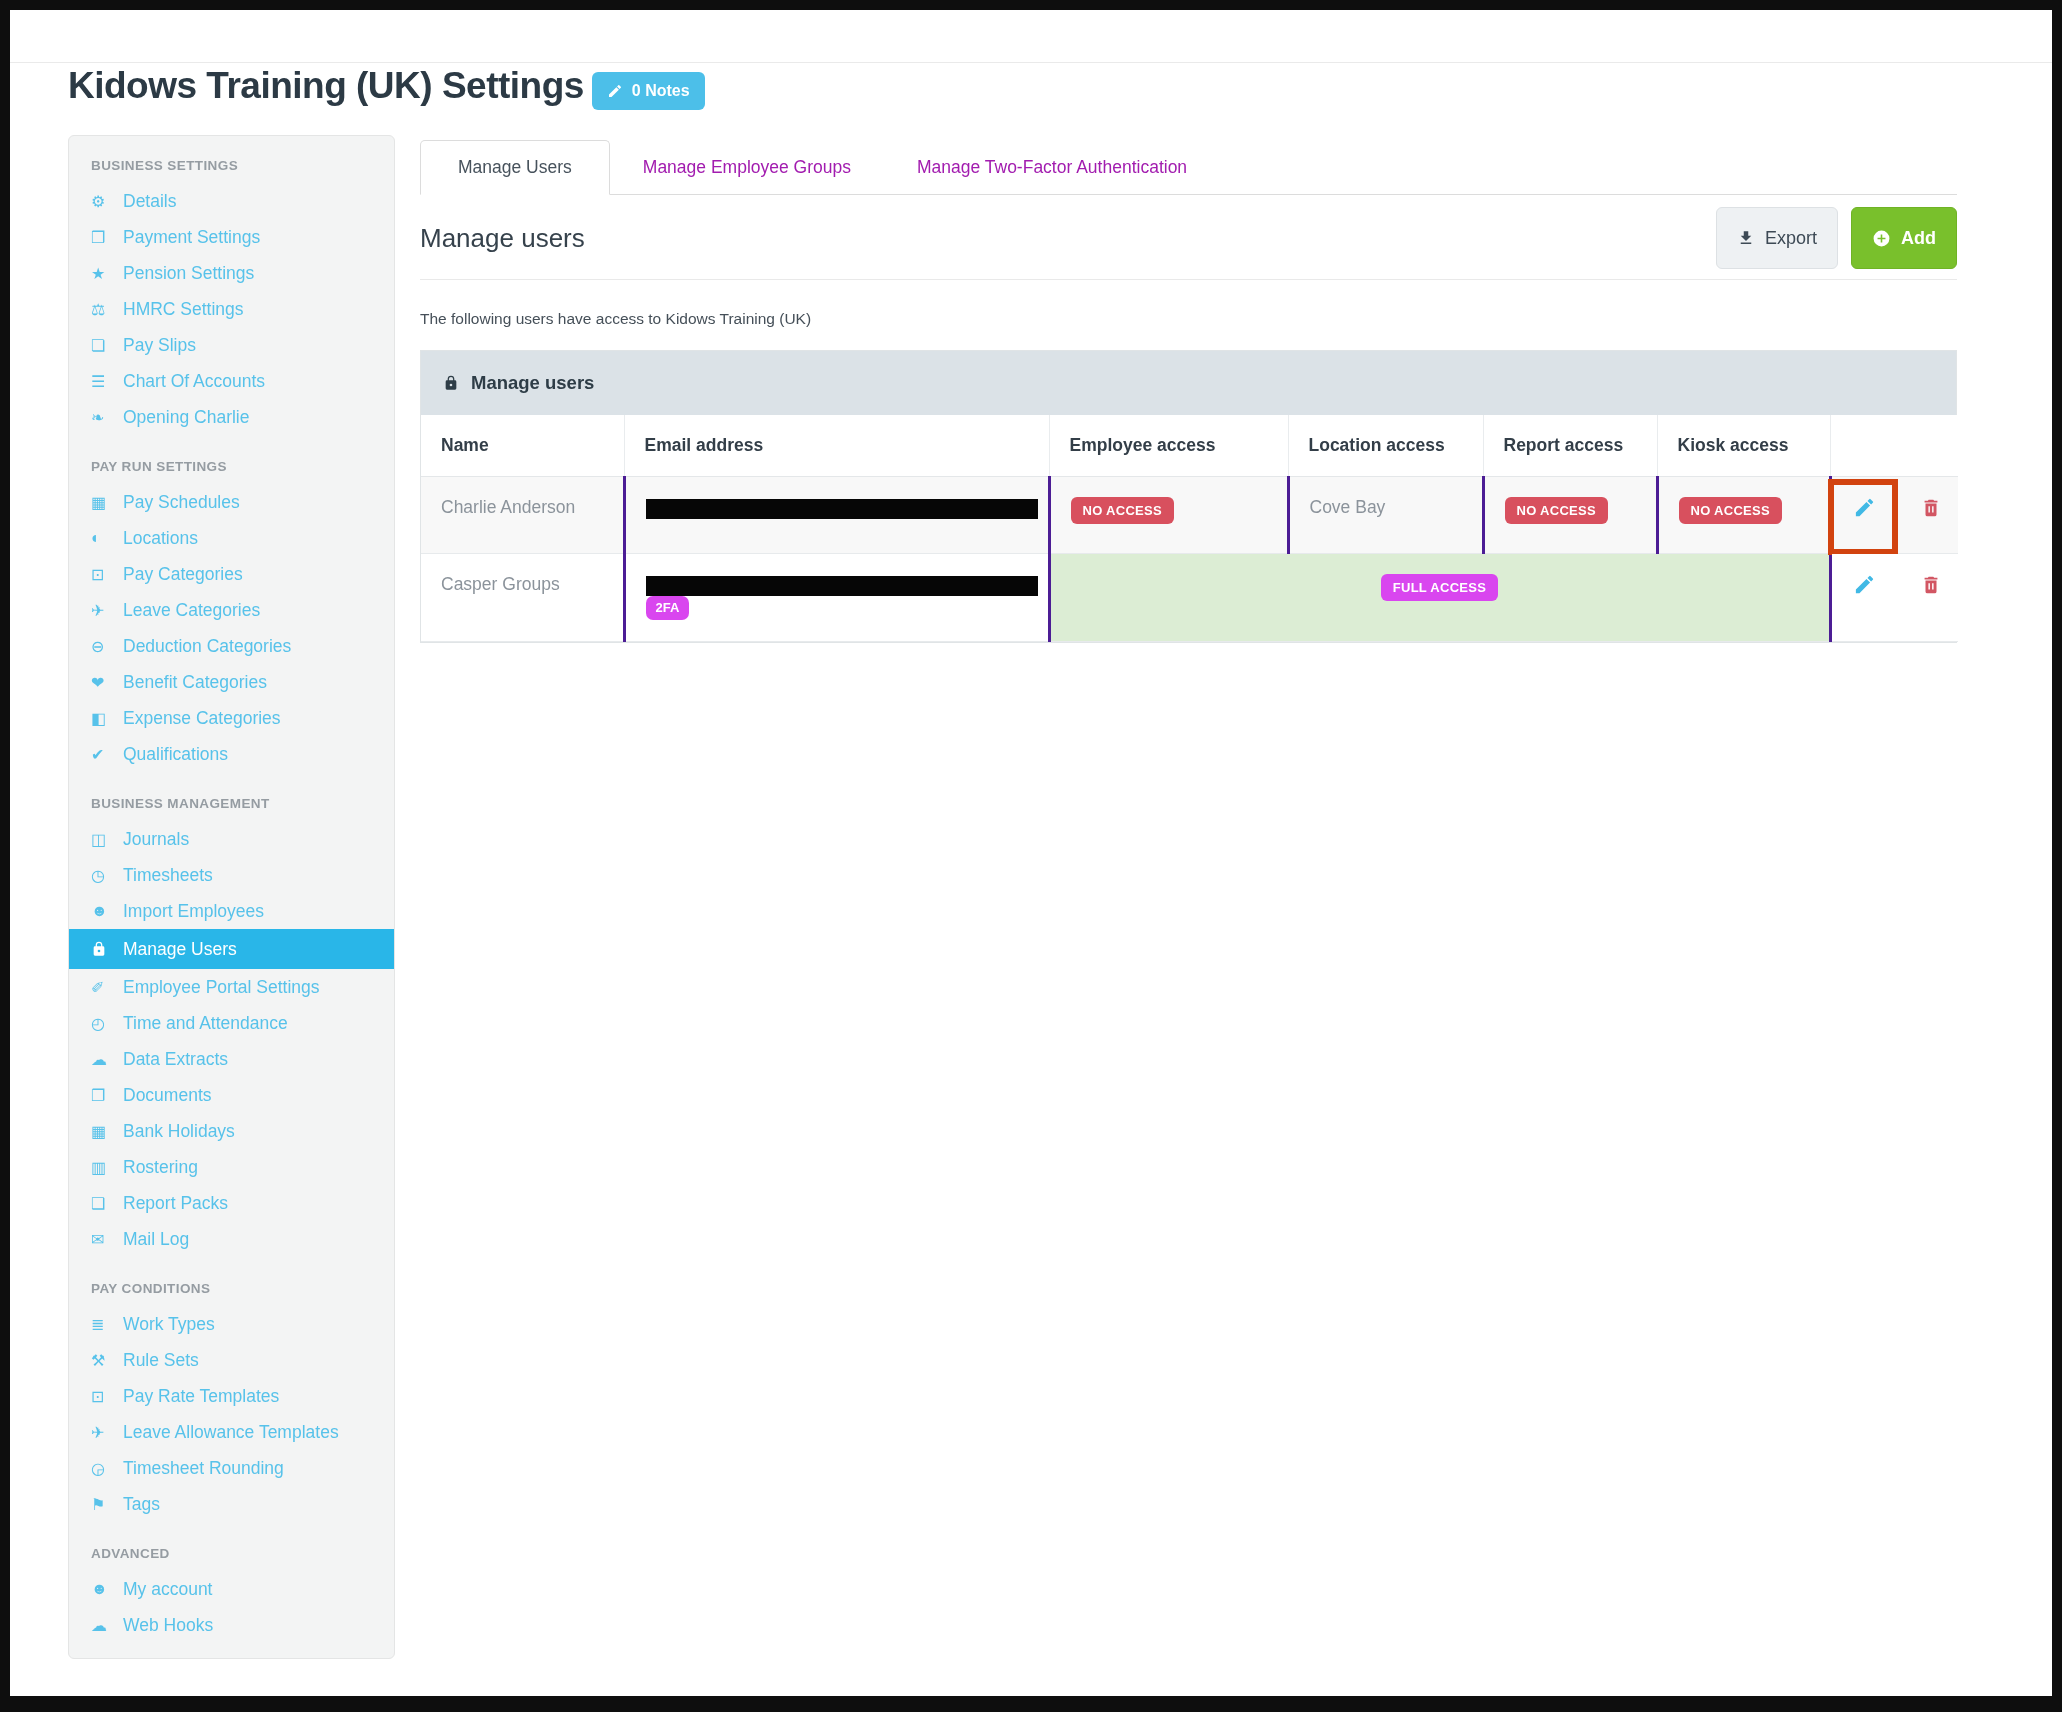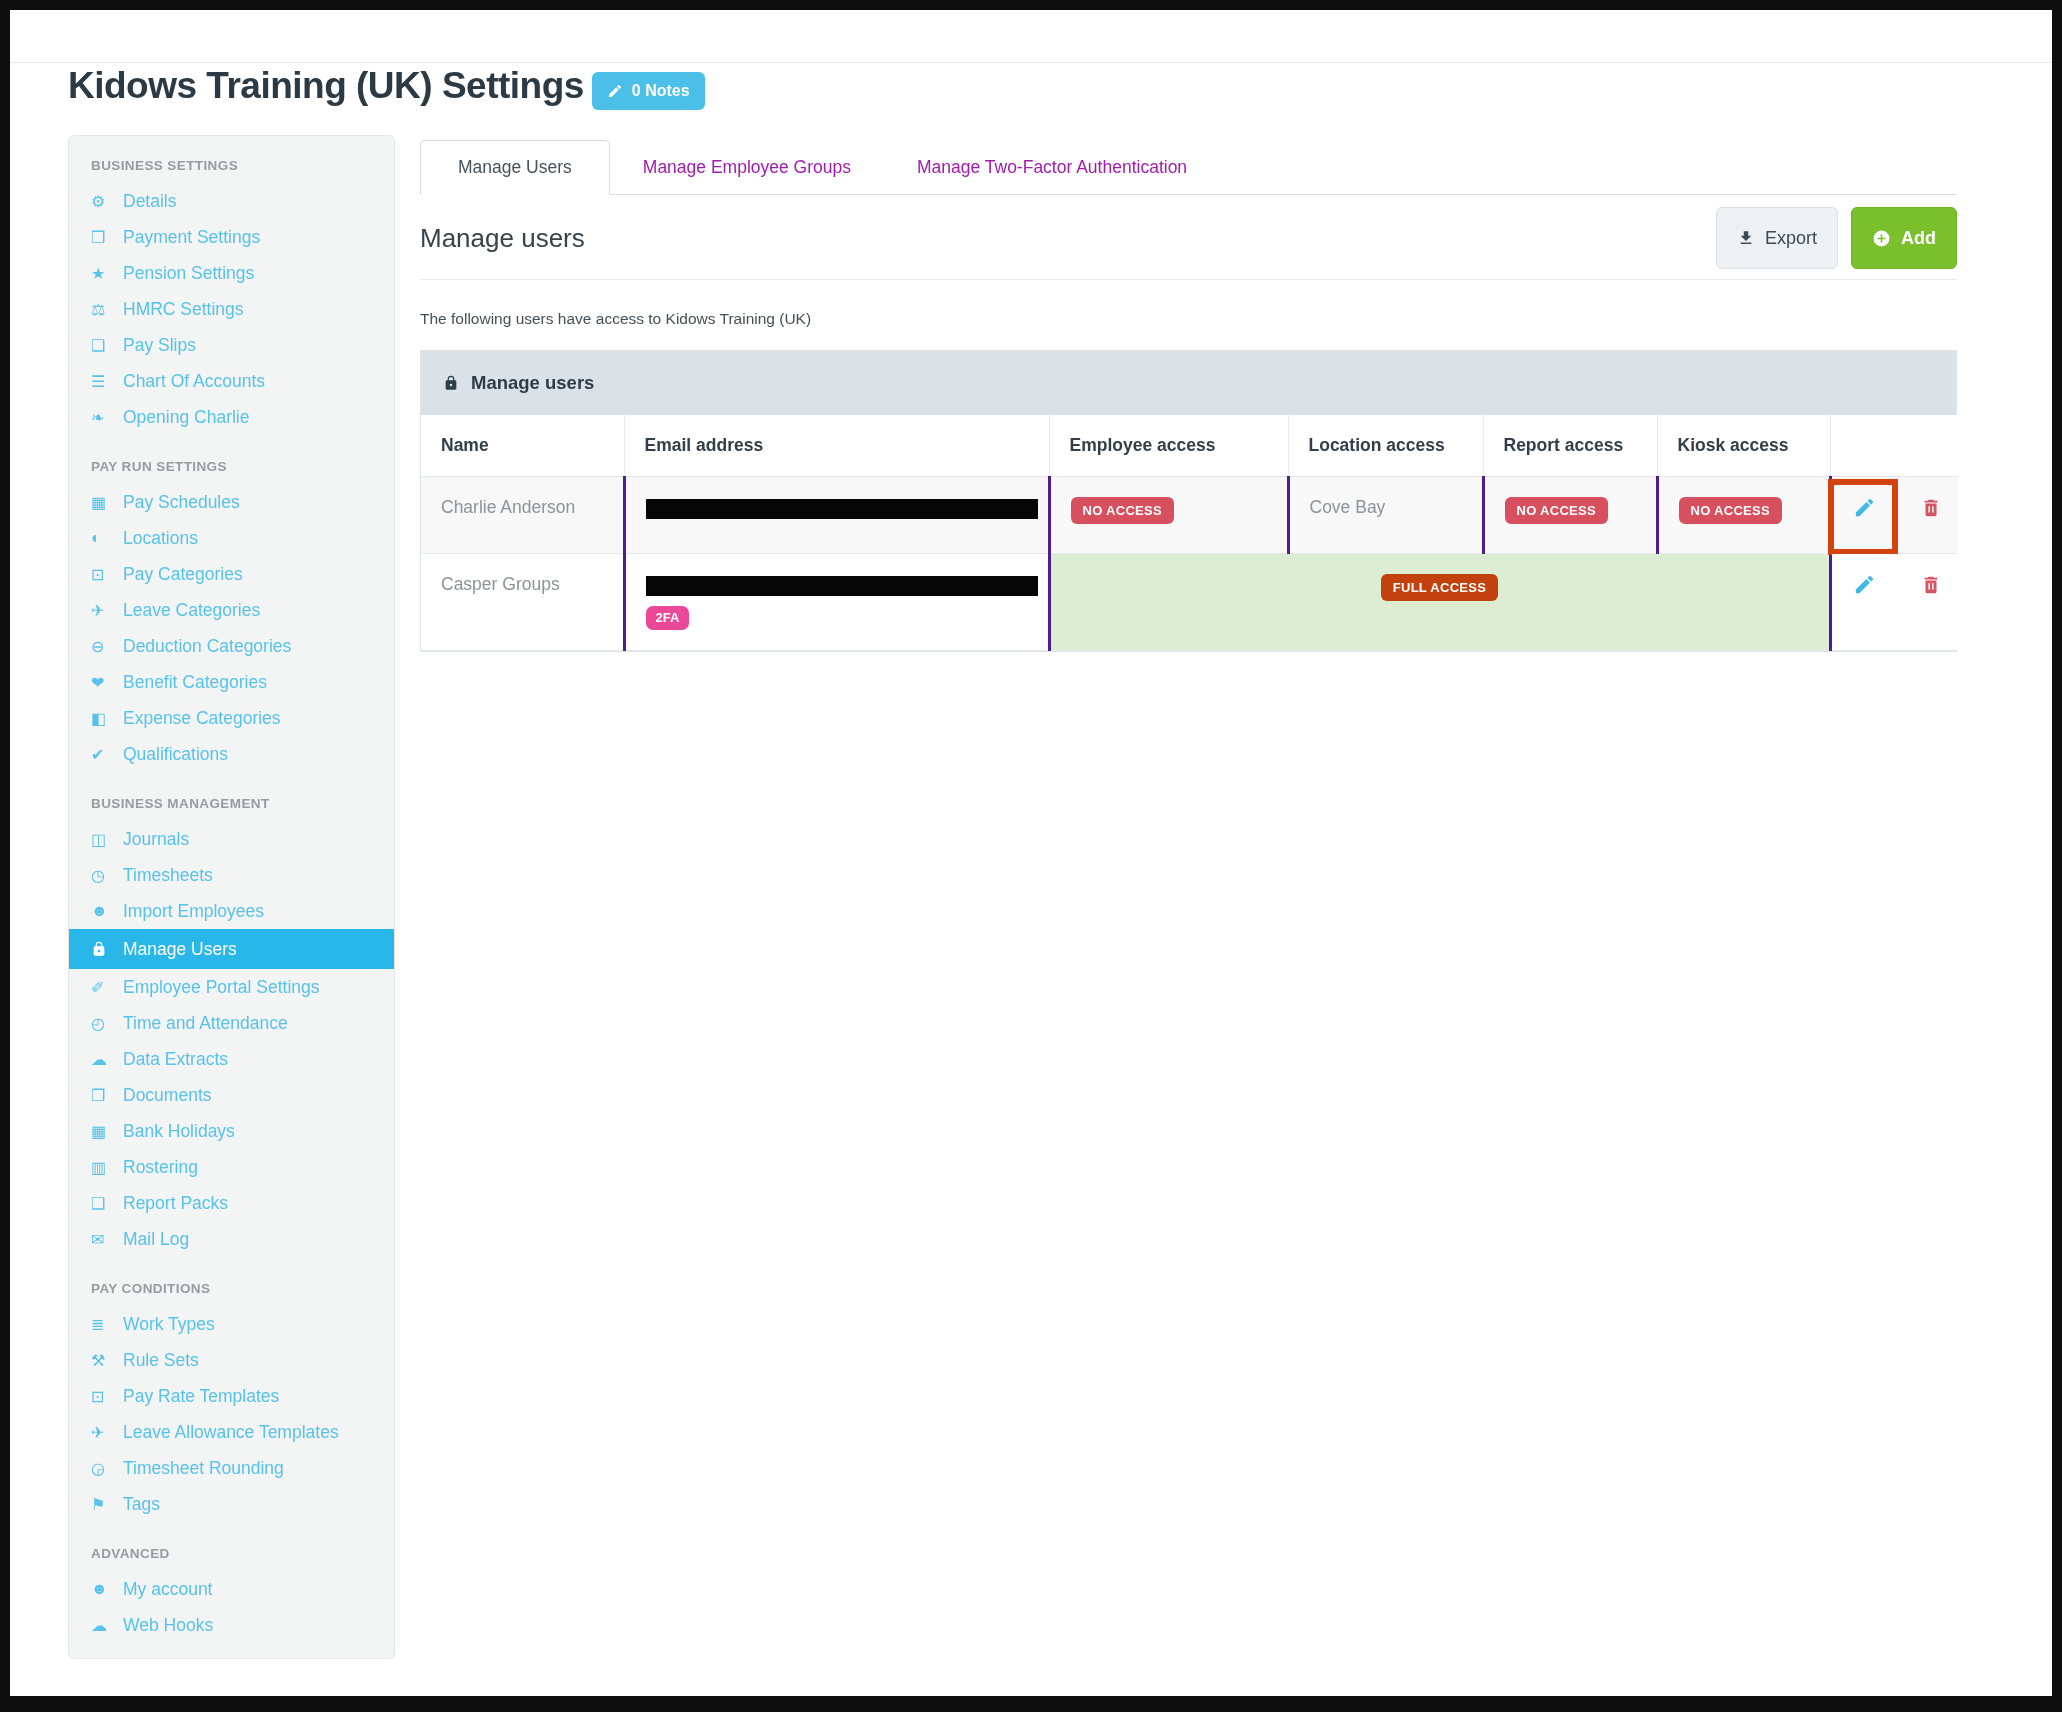--- a/index.html
+++ b/index.html
@@ -68,23 +68,23 @@
              border-bottom: 1px solid #e7eaec; font-size: 17.5px; color: #8b939b; }
   tbody td:last-child { border-right: none; }
   tr.row-a td { background: #f8f8f8; height: 77px; }
   tr.row-b td { background: #ffffff; height: 88px; }
   td.merged { background: #dcedd4 !important; text-align: center; }
 
   .redact { width: 392px; height: 20px; background: #060606; margin-top: 2px; }
   .pill { display: inline-block; font-size: 13px; font-weight: 700; color: #fff; padding: 7px 12px;
           border-radius: 6px; letter-spacing: 0.3px; line-height: 1; }
   .pill-red { background: #d8505e; }
-  .pill-green { background: #c2410c; }
-  .pill-2fa { display: inline-block; background: #ec4899; color: #fff; font-size: 13px; font-weight: 700;
-              padding: 5px 10px; border-radius: 7px; margin-top: 10px; line-height: 1.1; }
+  .pill-green { background: #d946ef; }
+  .pill-2fa { display: inline-block; background: #d946ef; color: #fff; font-size: 13px; font-weight: 700;
+              padding: 5px 10px; border-radius: 7px; line-height: 1.1; }
 
   td.actions { padding: 18px 0 0 20px; position: relative; }
   .actions-wrap { display: flex; gap: 40px; align-items: flex-start; }
   .icon-btn { background: none; border: none; cursor: pointer; width: 26px; height: 26px;
               display: inline-flex; align-items: center; justify-content: center; }
   .icon-btn.edit svg { width: 23px; height: 23px; fill: #41b9e5; }
   .icon-btn.delete svg { width: 22px; height: 22px; fill: #d25663; }
   .annotation-box { position: absolute; left: -4px; top: 2px; width: 70px; height: 76px;
                     border: 6px solid #d2430f; pointer-events: none; }
 </style>

